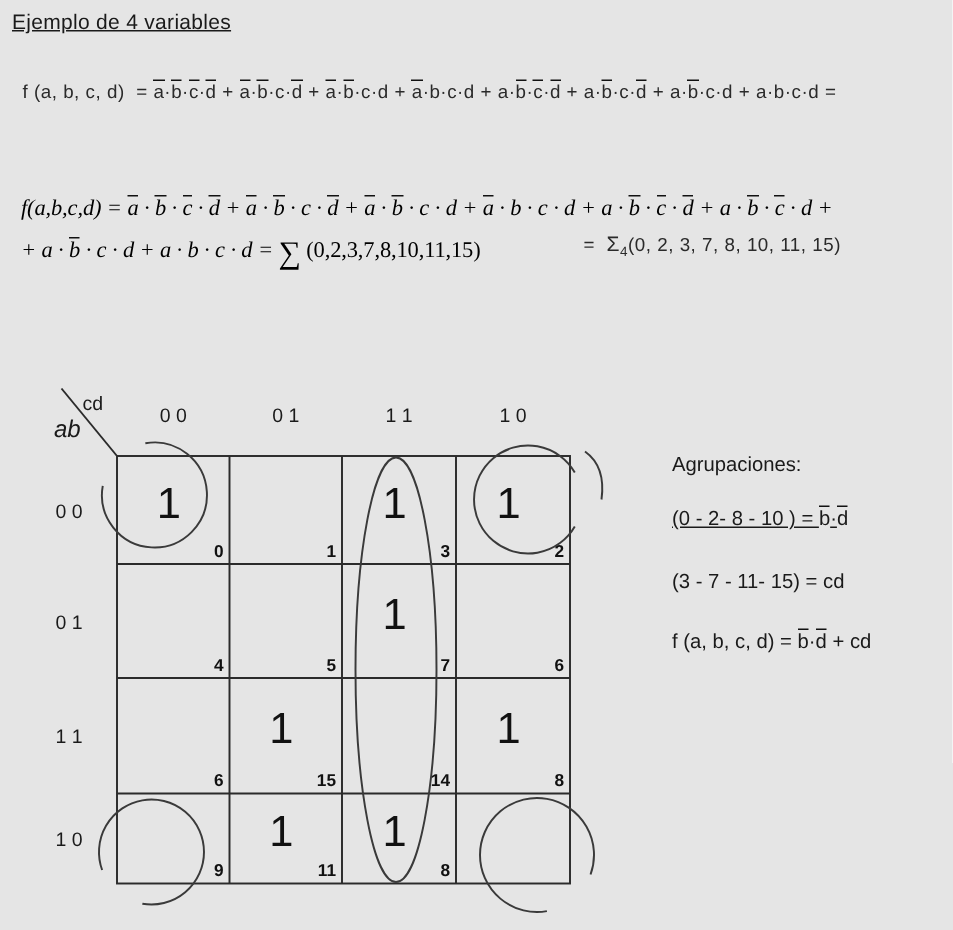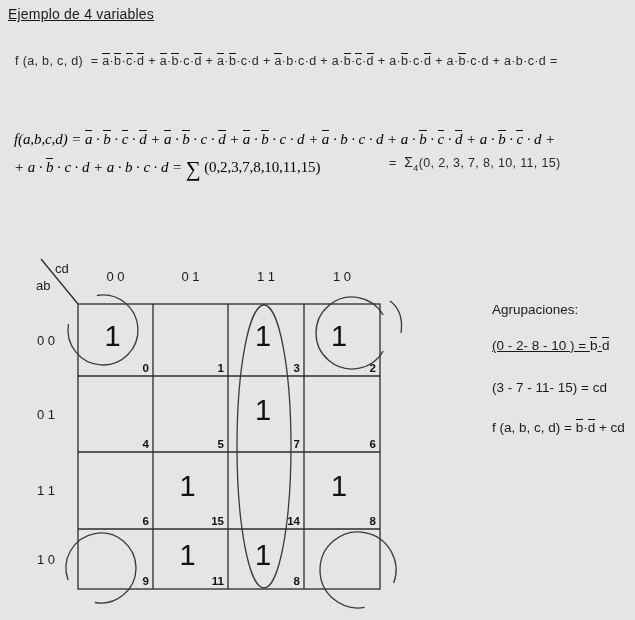--- a/index.html
+++ b/index.html
@@ -22,37 +22,37 @@
   .f2.l1{left:14px;top:128px;}
   .f2.l2{left:14px;top:156px;}
   .bigsigma{font-style:normal;font-size:21px;vertical-align:-4px;line-height:0;}
   .upright{font-style:normal;}
 
   
   .ov{display:inline-block;border-top:1.1px solid #111;line-height:1.12;}
 
   
   .kcorner-cd{left:55px;top:261px;font-size:13px;}
-  .kcorner-ab{left:36px;top:278px;font-size:13px;}
+  .kcorner-ab{left:36px;top:278px;font-size:16px;font-style:italic;}
   .kcolh{left:78px;top:269px;display:flex;font-size:13px;}
   .kcolh span{display:inline-block;text-align:center;}
   .krowh{left:30px;top:304px;display:flex;flex-direction:column;font-size:13px;width:32px;}
   .krowh span{display:flex;align-items:center;justify-content:center;}
   .kgrid{left:78px;top:304px;display:grid;
          grid-template-columns:75px 75px 76px 76px;
          grid-template-rows:72px 76px 77px 60px;}
   .kcell{position:relative;}
   .kval{position:absolute;left:0;right:6px;top:0;bottom:8px;display:flex;
         align-items:center;justify-content:center;font-size:29px;color:#111;}
   .kidx{position:absolute;right:4px;bottom:2px;font-size:11.5px;font-weight:bold;color:#111;}
 
   svg.overlay{position:absolute;left:0;top:0;pointer-events:none;}
 
   
-  .grp{left:448px;font-size:13.5px;color:#1a1a1a;margin-left:44px;}
+  .grp{left:448px;font-size:13.5px;color:#1a1a1a;}
   .grp-h{top:302px;}
   .grp-1{top:337px;text-decoration:underline;}
   .grp-2{top:380px;text-align:center;}
   .grp-3{top:419px;}
 </style>
 </head>
 <body>
 
 <div class="page">
 

